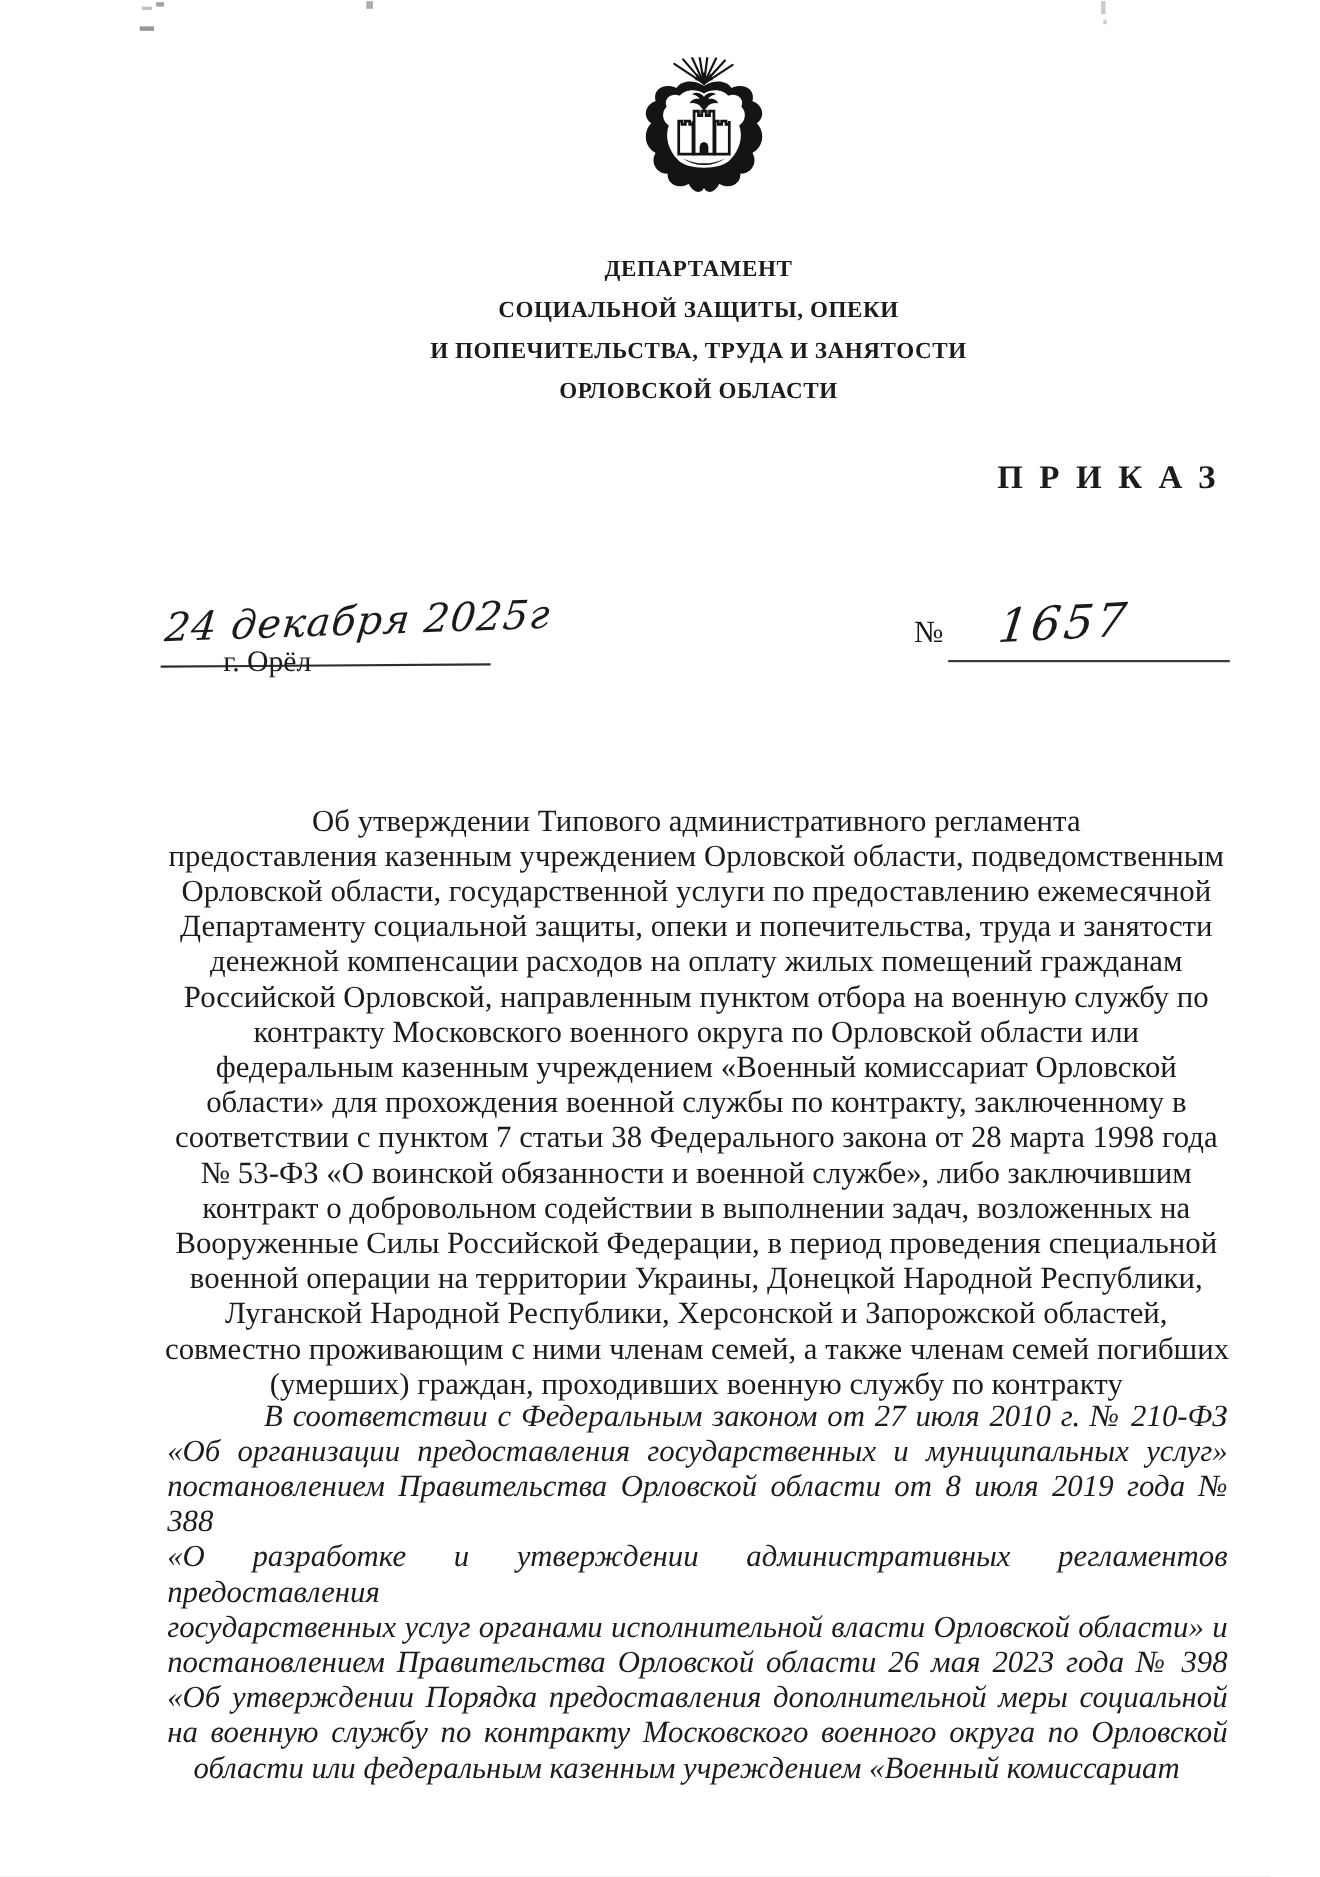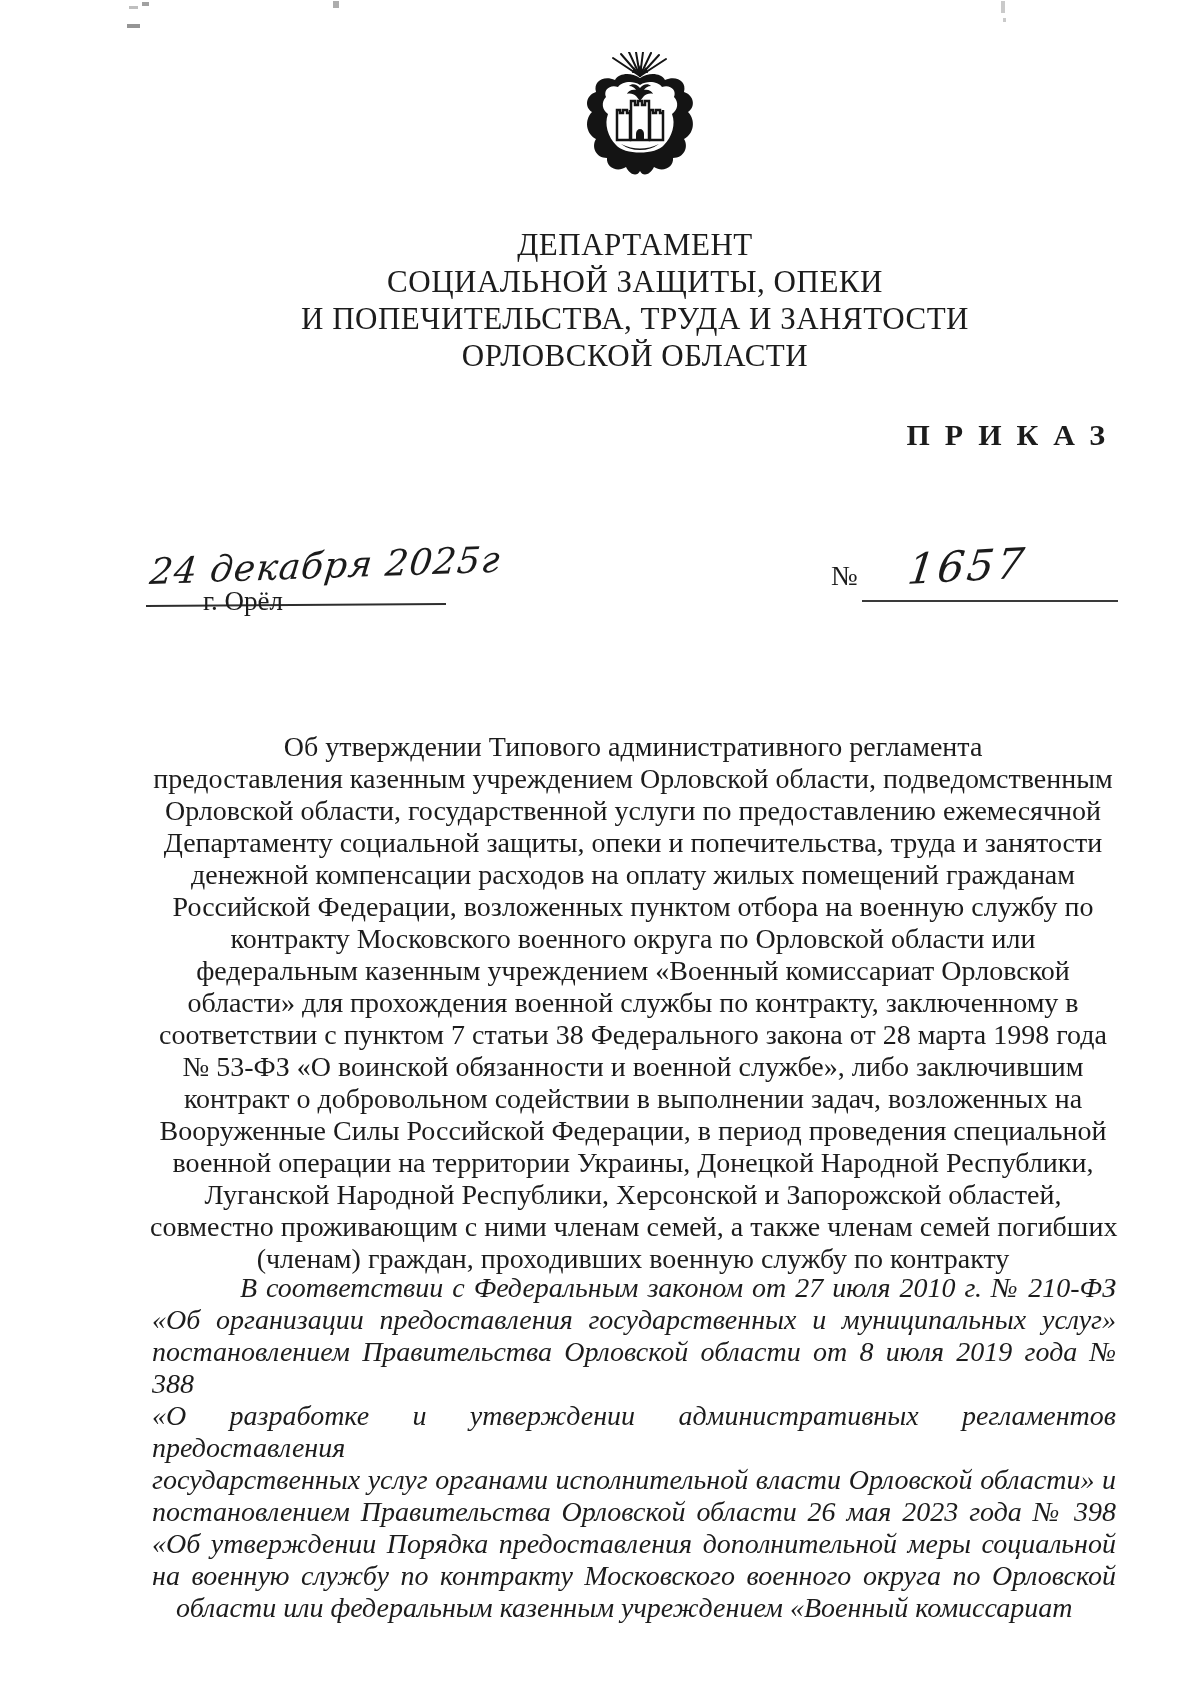--- a/index.html
+++ b/index.html
@@ -8,21 +8,21 @@
     width:1200px;height:1706px;
     background:#ffffff;
     font-family:"Liberation Serif", serif;
     color:#1c1c1c;
     overflow:hidden;
   }
   .speck{position:absolute;background:#8a8a8a;}
   .emblem{position:absolute;left:573px;top:52px;width:134px;height:130px;}
   .org-block{
     position:absolute;left:150px;top:226px;width:970px;
-    text-align:center;font-weight:normal;font-size:31px;line-height:37px;
+    text-align:center;font-weight:bold;font-size:21px;line-height:37px;
     letter-spacing:0.5px;
   }
   .doc-type{
     position:absolute;left:150px;top:418px;width:970px;
     text-align:right;font-weight:bold;font-size:30px;line-height:34px;
     letter-spacing:15px;padding-left:15px;box-sizing:border-box;
   }
   .hand{
     font-family:"DejaVu Serif", serif;font-style:italic;color:#1b1b1b;
     white-space:nowrap;
@@ -140,32 +140,32 @@
   <div class="num-sign">№</div>
   <div class="hand hand-number">1657</div>
   <div class="num-underline"></div>
 
   <div class="title-block">
     <div class="tline">Об утверждении Типового административного регламента</div>
     <div class="tline">предоставления казенным учреждением Орловской области, подведомственным</div>
     <div class="tline">Орловской области, государственной услуги по предоставлению ежемесячной</div>
     <div class="tline">Департаменту социальной защиты, опеки и попечительства, труда и занятости</div>
     <div class="tline">денежной компенсации расходов на оплату жилых помещений гражданам</div>
-    <div class="tline">Российской Федерации, возложенных пунктом отбора на военную службу по</div>
+    <div class="tline">Российской Орловской, направленным пунктом отбора на военную службу по</div>
     <div class="tline">контракту Московского военного округа по Орловской области или</div>
     <div class="tline">федеральным казенным учреждением «Военный комиссариат Орловской</div>
     <div class="tline">области» для прохождения военной службы по контракту, заключенному в</div>
     <div class="tline">соответствии с пунктом 7 статьи 38 Федерального закона от 28 марта 1998 года</div>
     <div class="tline">№ 53-ФЗ «О воинской обязанности и военной службе», либо заключившим</div>
     <div class="tline">контракт о добровольном содействии в выполнении задач, возложенных на</div>
     <div class="tline">Вооруженные Силы Российской Федерации, в период проведения специальной</div>
     <div class="tline">военной операции на территории Украины, Донецкой Народной Республики,</div>
     <div class="tline">Луганской Народной Республики, Херсонской и Запорожской областей,</div>
     <div class="tline">совместно проживающим с ними членам семей, а также членам семей погибших</div>
-    <div class="tline">(членам) граждан, проходивших военную службу по контракту</div>
+    <div class="tline">(умерших) граждан, проходивших военную службу по контракту</div>
   </div>
 
   <div class="body-block">
     <div class="bline indent">В соответствии с Федеральным законом от 27 июля 2010 г. № 210-ФЗ</div>
     <div class="bline">«Об организации предоставления государственных и муниципальных услуг»</div>
     <div class="bline">постановлением Правительства Орловской области от 8 июля 2019 года № 388</div>
     <div class="bline">«О разработке и утверждении административных регламентов предоставления</div>
     <div class="bline">государственных услуг органами исполнительной власти Орловской области» и</div>
     <div class="bline">постановлением Правительства Орловской области 26 мая 2023 года № 398</div>
     <div class="bline">«Об утверждении Порядка предоставления дополнительной меры социальной</div>

